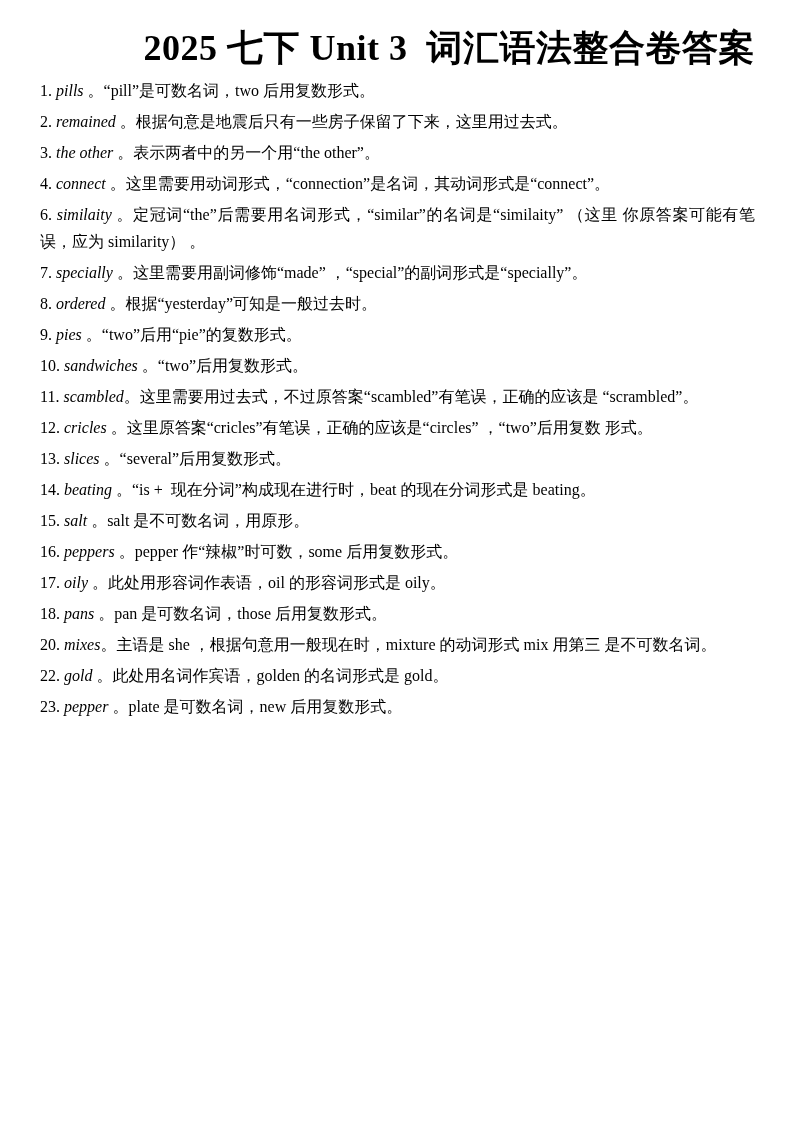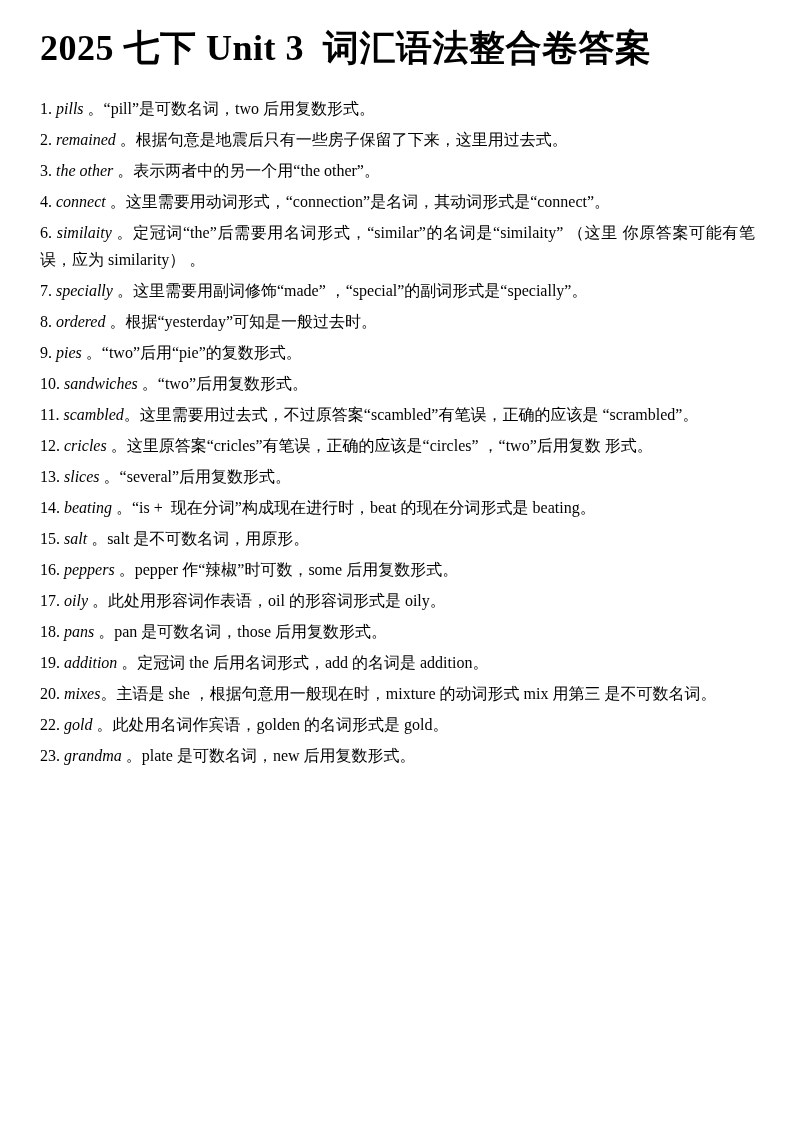--- a/index.html
+++ b/index.html
@@ -13,22 +13,22 @@
     box-sizing: border-box;
     background: #ffffff;
     padding: 26px 38px 0 40px;
     font-family: "Liberation Serif", "DejaVu Serif", serif;
     color: #000000;
     overflow: hidden;
   }
   .title {
     font-size: 36px;
     font-weight: 700;
-    text-align: left;
-    margin: 0 0 24px 0;
+    text-align: right;
+    margin: 0 0 6px 0;
     line-height: 1.25;
     white-space: pre-wrap;
     letter-spacing: 0.5px;
   }
   .answer-list {
     width: 100%;
   }
   .item {
     font-size: 16px;
     line-height: 27px;
@@ -63,18 +63,17 @@
       <p class="item"><span class="num">9.</span> <span class="ans">pies</span><span class="expl"> 。“two”后用“pie”的复数形式。</span></p>
       <p class="item"><span class="num">10.</span> <span class="ans">sandwiches</span><span class="expl"> 。“two”后用复数形式。</span></p>
       <p class="item"><span class="num">11.</span> <span class="ans">scambled</span><span class="expl">。这里需要用过去式，不过原答案“scambled”有笔误，正确的应该是 “scrambled”。</span></p>
       <p class="item"><span class="num">12.</span> <span class="ans">cricles</span><span class="expl"> 。这里原答案“cricles”有笔误，正确的应该是“circles” ，“two”后用复数 形式。</span></p>
       <p class="item"><span class="num">13.</span> <span class="ans">slices</span><span class="expl"> 。“several”后用复数形式。</span></p>
       <p class="item"><span class="num">14.</span> <span class="ans">beating</span><span class="expl"> 。“is +  现在分词”构成现在进行时，beat 的现在分词形式是 beating。</span></p>
       <p class="item"><span class="num">15.</span> <span class="ans">salt</span><span class="expl"> 。salt 是不可数名词，用原形。</span></p>
       <p class="item"><span class="num">16.</span> <span class="ans">peppers</span><span class="expl"> 。pepper 作“辣椒”时可数，some 后用复数形式。</span></p>
       <p class="item"><span class="num">17.</span> <span class="ans">oily</span><span class="expl"> 。此处用形容词作表语，oil 的形容词形式是 oily。</span></p>
       <p class="item"><span class="num">18.</span> <span class="ans">pans</span><span class="expl"> 。pan 是可数名词，those 后用复数形式。</span></p>
-      <p class="item"><span class="num">19.</span> <span class="ans">addition</span><span class="expl"> 。定冠词 the 后用名词形式，add 的名词是 addition。</span></p>
       <p class="item"><span class="num">20.</span> <span class="ans">mixes</span><span class="expl">。主语是 she ，根据句意用一般现在时，mixture 的动词形式 mix 用第三 是不可数名词。</span></p>
       <p class="item"><span class="num">22.</span> <span class="ans">gold</span><span class="expl"> 。此处用名词作宾语，golden 的名词形式是 gold。</span></p>
-      <p class="item"><span class="num">23.</span> <span class="ans">grandma</span><span class="expl"> 。plate 是可数名词，new 后用复数形式。</span></p>
+      <p class="item"><span class="num">23.</span> <span class="ans">pepper</span><span class="expl"> 。plate 是可数名词，new 后用复数形式。</span></p>
     </div>
 </div>
 
 </body></html>

